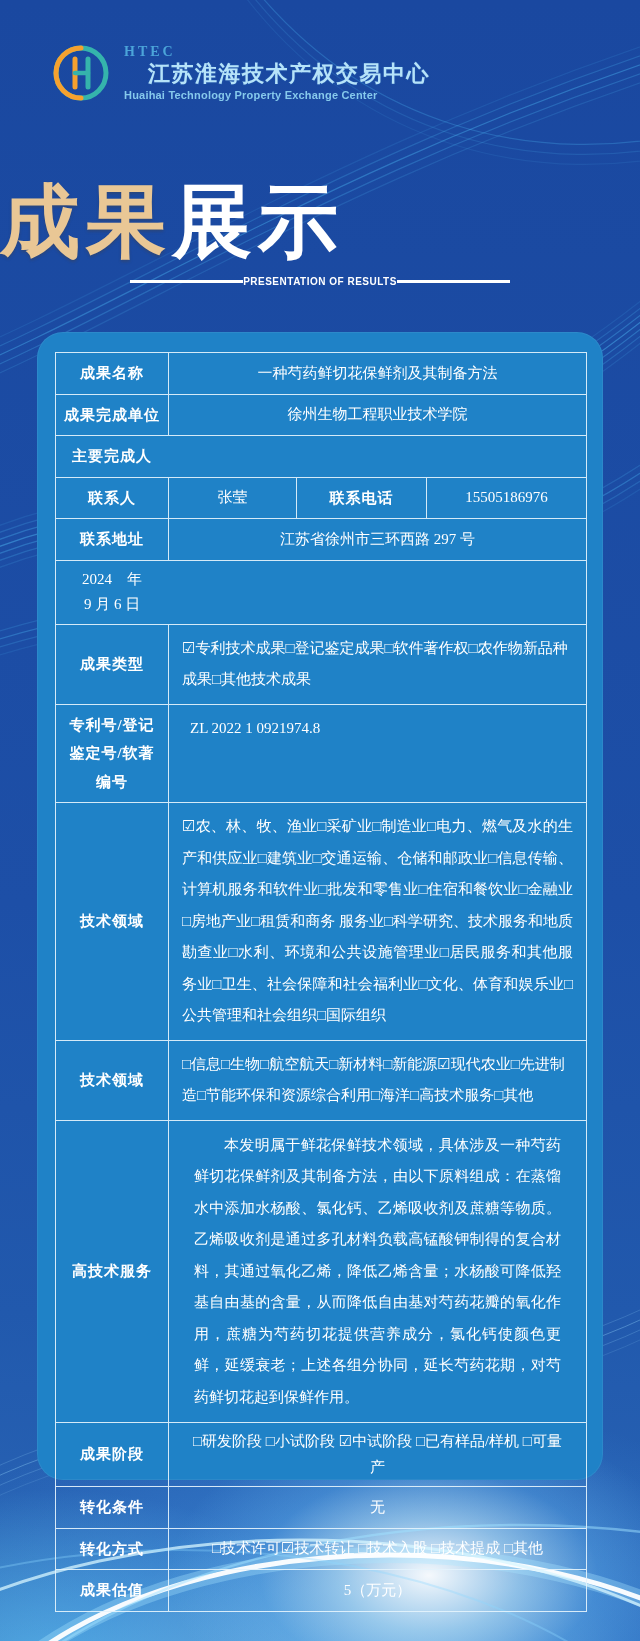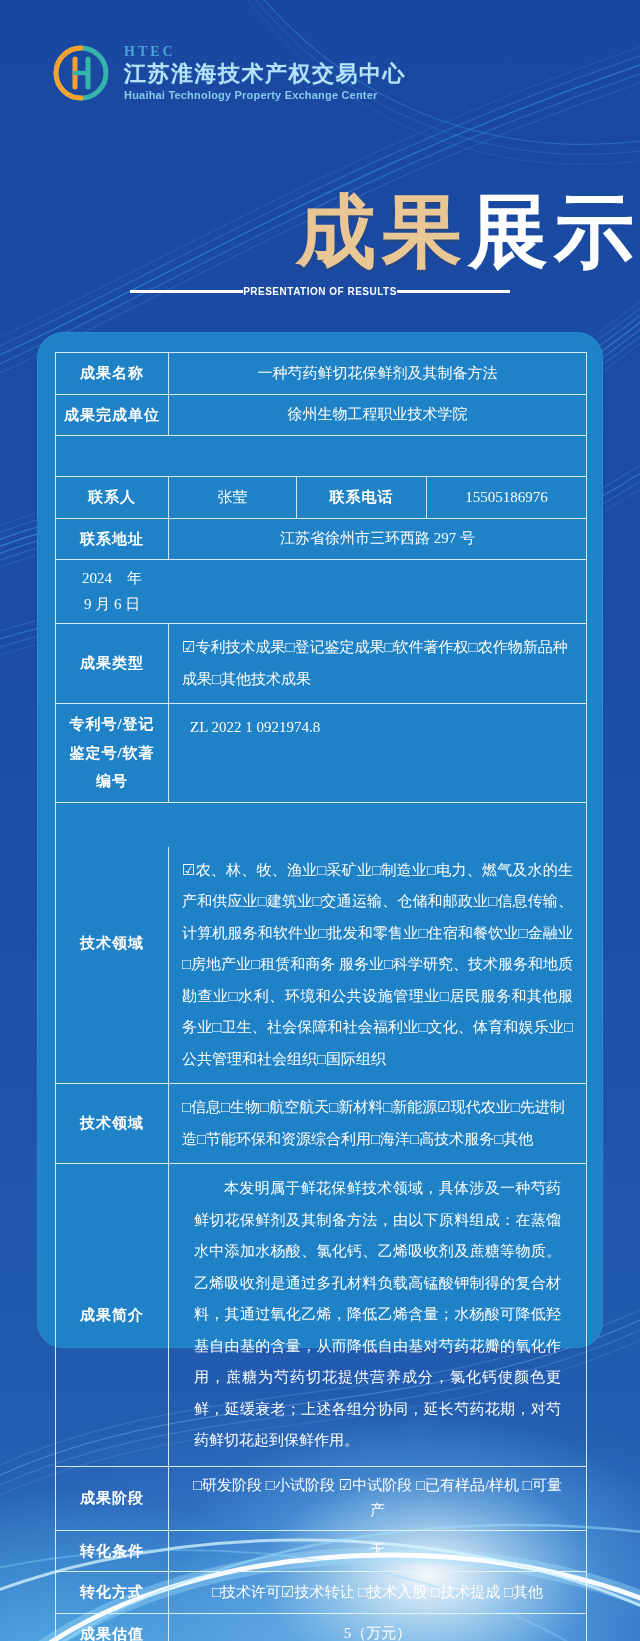--- a/index.html
+++ b/index.html
@@ -13,35 +13,35 @@
       radial-gradient(ellipse 420px 240px at 8% 101%, rgba(120,230,255,.5), rgba(120,230,255,0) 70%),
       linear-gradient(180deg,#1a48a0 0%,#1d4fa7 55%,#2159ad 80%,#2a66b6 100%);
   }
   .bgfx{position:absolute;left:0;top:0;z-index:0;pointer-events:none;}
   .content{position:relative;z-index:1;}
 
   
   .brand{position:absolute;left:50px;top:40px;display:flex;align-items:center;gap:12px;}
   .brand-text{display:flex;flex-direction:column;line-height:1.15;}
   .brand-acronym{color:#4ba4d9;font-weight:bold;font-size:14px;letter-spacing:3px;font-family:"Liberation Serif","DejaVu Serif",serif;}
-  .brand-cn{color:#b6e3f9;font-weight:bold;font-size:22px;letter-spacing:1.5px;margin-top:1px;text-shadow:0 0 2px rgba(40,110,190,.6);}
+  .brand-cn{color:#b6e3f9;font-weight:bold;font-size:22px;letter-spacing:1.5px;margin-top:1px;text-shadow:0 0 2px rgba(40,110,190,.6);margin-left:24px;}
   .brand-en{color:#86c9ec;font-weight:bold;font-size:11px;margin-top:3px;letter-spacing:.2px;}
 
   
-  .banner{position:absolute;left:0;top:188px;width:640px;text-align:right;}
+  .banner{position:absolute;left:0;top:178px;width:640px;text-align:left;}
   .banner-title{font-size:80px;font-weight:900;letter-spacing:6px;line-height:1.1;}
   .t-gold{color:#e9c795;text-shadow:0 2px 3px rgba(90,60,10,.25);}
   .t-white{color:#ffffff;}
   .banner-sub{margin:10px auto 0;width:380px;display:flex;align-items:center;gap:0;}
   .banner-sub .ln{flex:1;height:3px;background:#ffffff;}
   .banner-sub .tx{color:#ffffff;font-size:10px;font-weight:bold;letter-spacing:.5px;white-space:nowrap;}
 
   
   .card{
-    position:absolute;left:37px;top:332px;width:566px;height:1016px;
+    position:absolute;left:37px;top:332px;width:566px;height:1148px;
     background:#1f82c7;border-radius:26px;
     box-shadow:0 0 0 1px rgba(255,255,255,.06) inset;
   }
   .tbl{
     position:absolute;left:18px;top:20px;width:530px;
     border:1px solid rgba(228,243,252,.92);
     color:#ffffff;
     font-family:"Liberation Serif","DejaVu Serif","DejaVu Sans",serif;
     font-size:15px;
   }
@@ -50,21 +50,21 @@
   .trow + .trow{border-top:1px solid rgba(228,243,252,.92);}
   .trow > * + *{border-left:1px solid rgba(228,243,252,.92);}
   .lbl{
     display:flex;align-items:center;justify-content:center;text-align:center;
     font-weight:bold;padding:6px 8px;letter-spacing:1px;line-height:1.9;
   }
   .val{display:flex;align-items:center;padding:6px 21px;line-height:1.7;}
   .val.center{justify-content:center;text-align:center;}
   .val.top{align-items:flex-start;padding-top:11px;}
   .val.ml{display:block;line-height:2.1;padding:8px 13px;text-align:left;}
-  .val.just{text-align:justify;margin-top:44px;}
+  .val.just{text-align:justify;}
   .val.para{display:block;line-height:2.1;padding:9px 25px;text-align:justify;text-indent:2em;}
   .h40{min-height:40px;}
   .h42{min-height:42px;}
   .h62{min-height:62px;}
   .h64{min-height:64px;}
 </style>
 </head>
 <body>
 
 <svg class="bgfx" width="640" height="1641" viewBox="0 0 640 1641">
@@ -144,20 +144,21 @@
         <div class="lbl">成果名称</div>
         <div class="val center">一种芍药鲜切花保鲜剂及其制备方法</div>
       </div>
 
       <div class="trow h40">
         <div class="lbl">成果完成单位</div>
         <div class="val center">徐州生物工程职业技术学院</div>
       </div>
 
       <div class="trow h40">
+        <div class="lbl">主要完成人</div>
       </div>
 
       <div class="trow contact h40">
         <div class="lbl">联系人</div>
         <div class="val center">张莹</div>
         <div class="lbl">联系电话</div>
         <div class="val center">15505186976</div>
       </div>
 
       <div class="trow h40">
@@ -183,21 +184,21 @@
         <div class="lbl">技术领域</div>
         <div class="val ml just">☑农、林、牧、渔业□采矿业□制造业□电力、燃气及水的生产和供应业□建筑业□交通运输、仓储和邮政业□信息传输、计算机服务和软件业□批发和零售业□住宿和餐饮业□金融业□房地产业□租赁和商务 服务业□科学研究、技术服务和地质勘查业□水利、环境和公共设施管理业□居民服务和其他服务业□卫生、社会保障和社会福利业□文化、体育和娱乐业□公共管理和社会组织□国际组织</div>
       </div>
 
       <div class="trow h64">
         <div class="lbl">技术领域</div>
         <div class="val ml">□信息□生物□航空航天□新材料□新能源☑现代农业□先进制造□节能环保和资源综合利用□海洋□高技术服务□其他</div>
       </div>
 
       <div class="trow">
-        <div class="lbl">成果简介</div>
+        <div class="lbl">高技术服务</div>
         <div class="val para">本发明属于鲜花保鲜技术领域，具体涉及一种芍药鲜切花保鲜剂及其制备方法，由以下原料组成：在蒸馏水中添加水杨酸、氯化钙、乙烯吸收剂及蔗糖等物质。乙烯吸收剂是通过多孔材料负载高锰酸钾制得的复合材料，其通过氧化乙烯，降低乙烯含量；水杨酸可降低羟基自由基的含量，从而降低自由基对芍药花瓣的氧化作用，蔗糖为芍药切花提供营养成分，氯化钙使颜色更鲜，延缓衰老；上述各组分协同，延长芍药花期，对芍药鲜切花起到保鲜作用。</div>
       </div>
 
       <div class="trow h42">
         <div class="lbl">成果阶段</div>
         <div class="val center">□研发阶段 □小试阶段 ☑中试阶段 □已有样品/样机 □可量产</div>
       </div>
 
       <div class="trow h40">
         <div class="lbl">转化条件</div>

